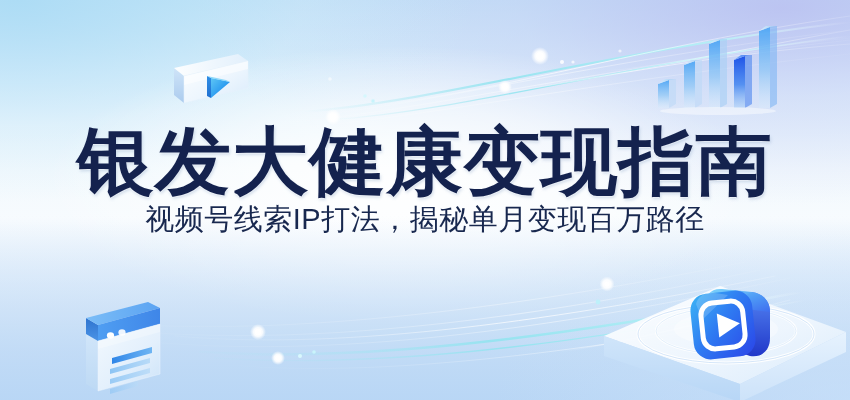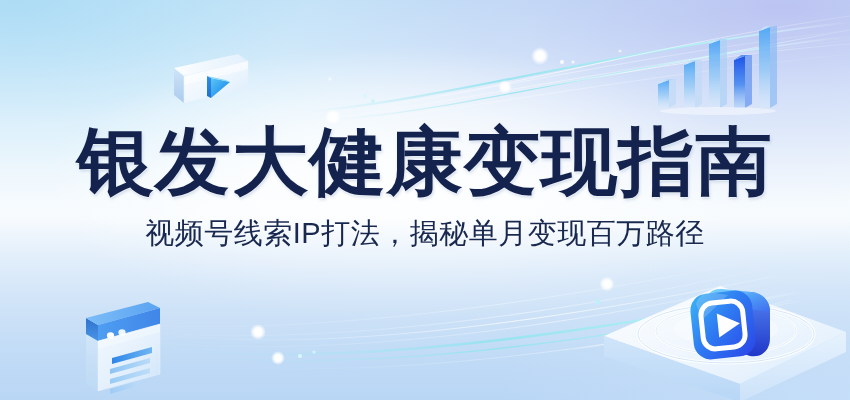--- a/index.html
+++ b/index.html
@@ -62,21 +62,21 @@
     font-weight:bold;
     color:#14224e;
     letter-spacing:1px;
     white-space:nowrap;
     transform:scaleX(1.03);
     text-shadow:
       0 1px 0 rgba(255,255,255,.45),
       1px 2px 3px rgba(120,150,190,.30);
   }
   .sub-title{
-    margin-top:14px;
+    margin-top:0;
     font-family:"Liberation Sans","DejaVu Sans",sans-serif;
     font-size:29px;
     line-height:34px;
     font-weight:500;
     color:#18284f;
     letter-spacing:.5px;
     white-space:nowrap;
     text-shadow:0 1px 1px rgba(255,255,255,.5);
   }
 

